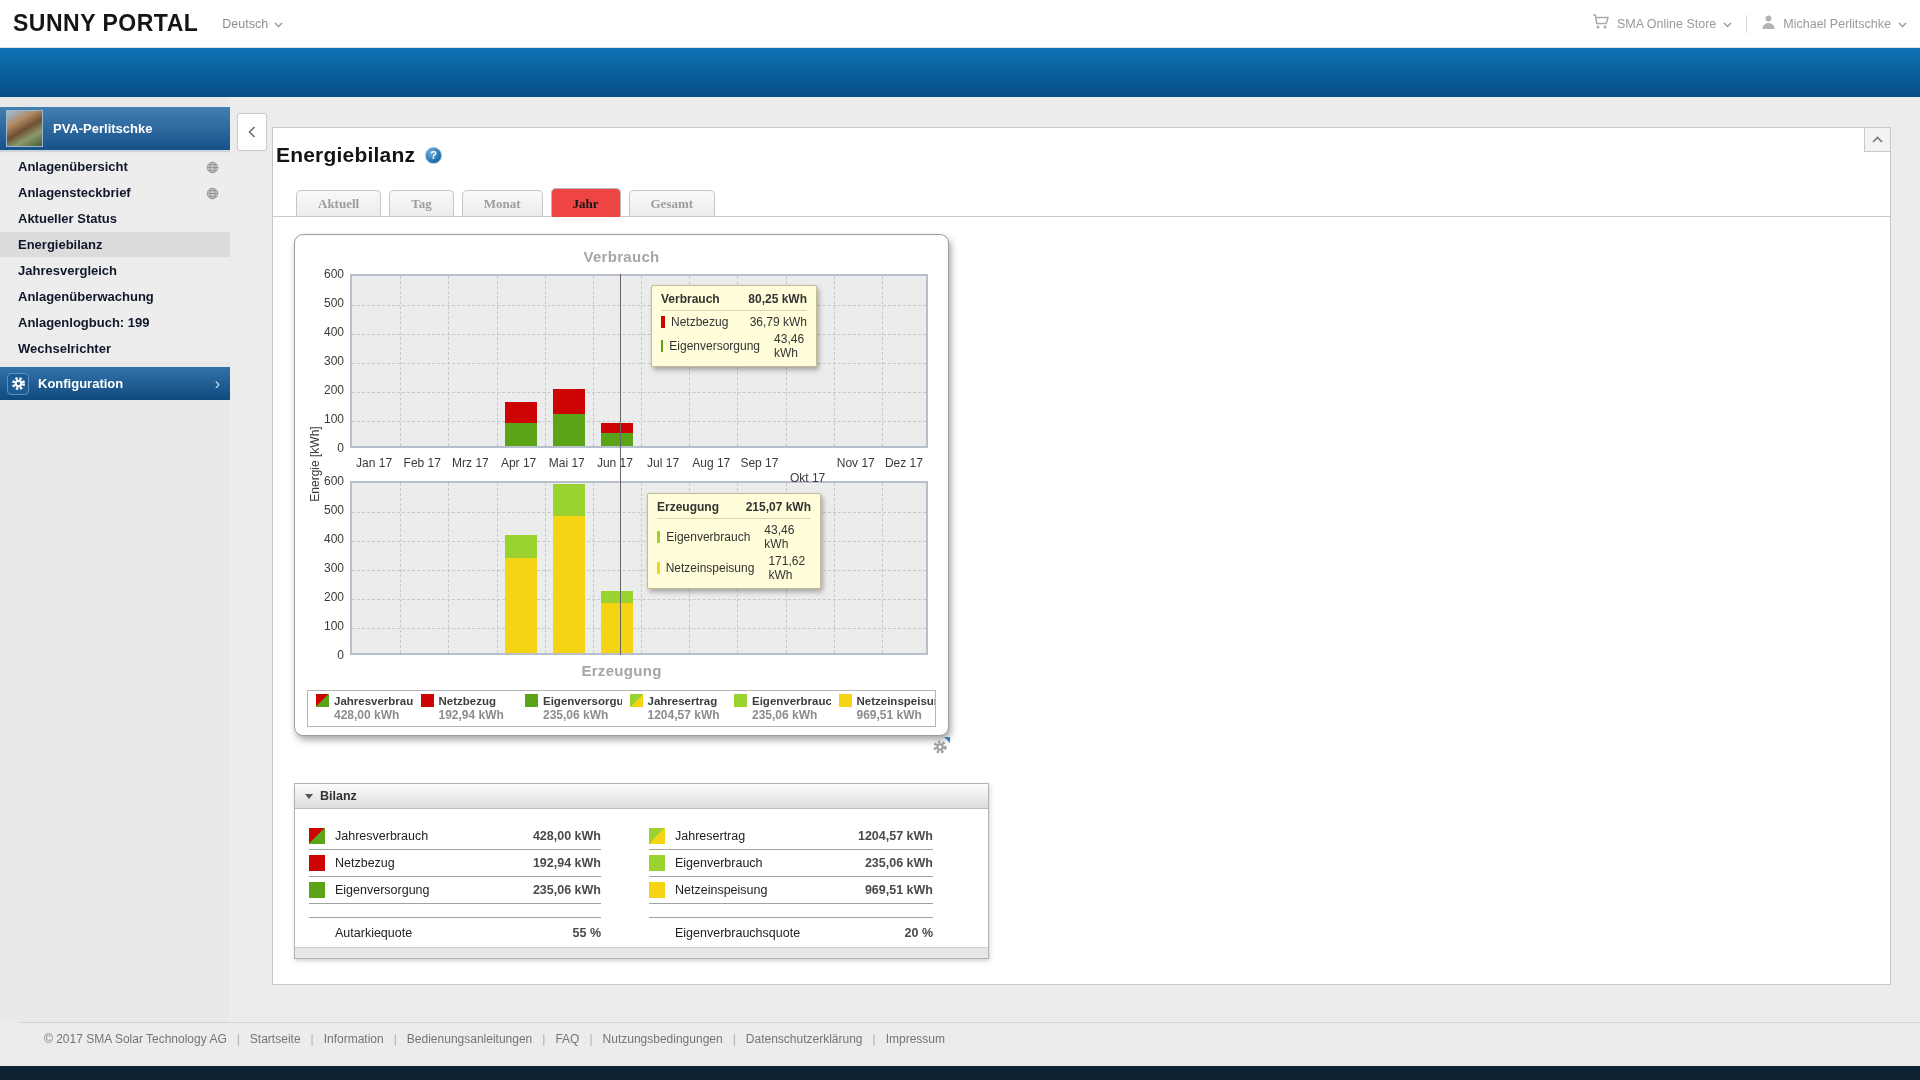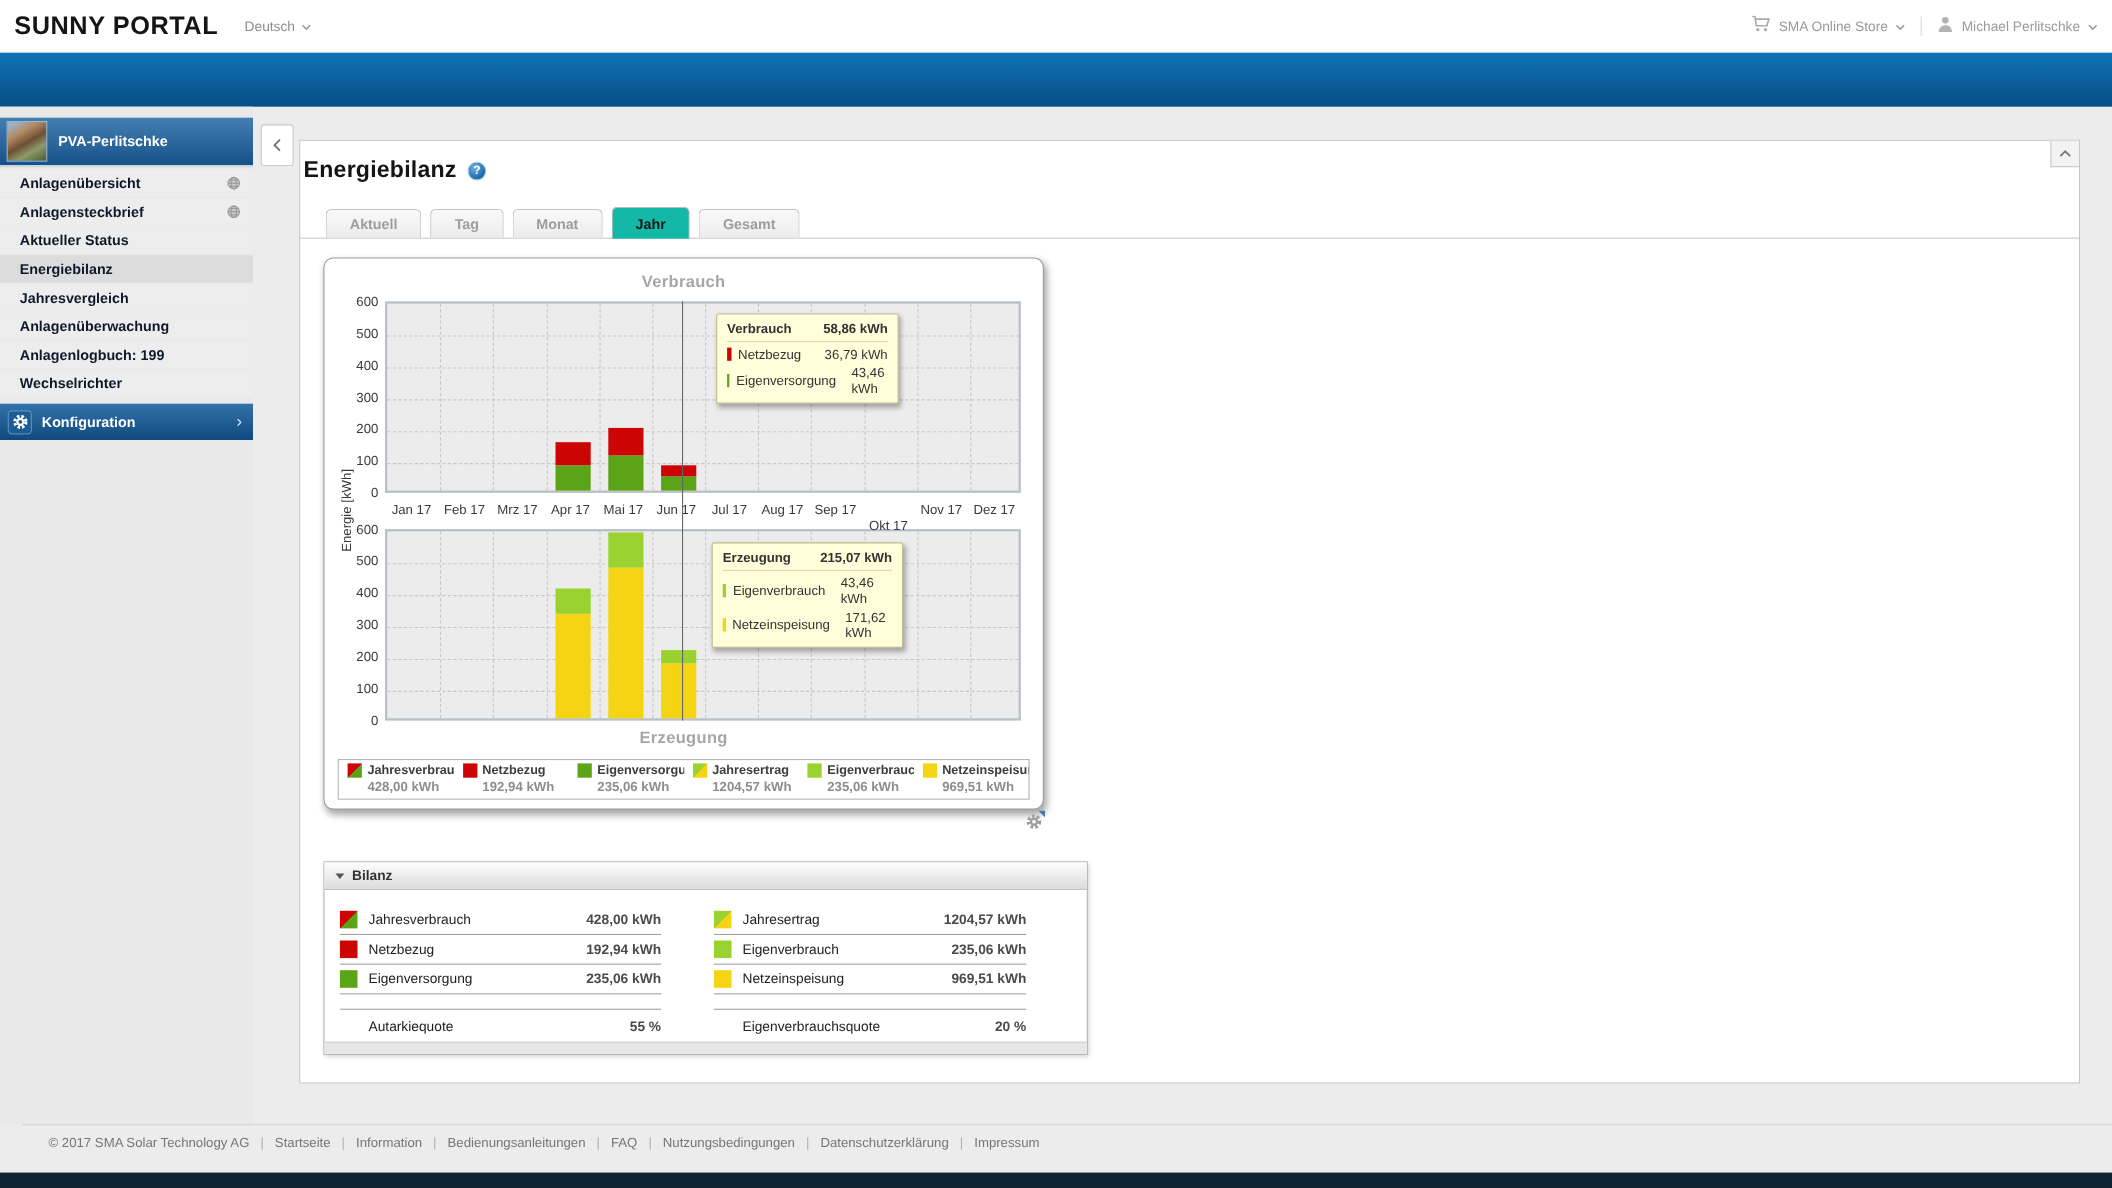--- a/index.html
+++ b/index.html
@@ -51,25 +51,25 @@
     background:#fff; border:1px solid #c6c6c6; }
   .panel-top-btn { position:absolute; right:0; top:0; width:26px; height:24px; background:#f3f3f3;
     border-left:1px solid #c9c9c9; border-bottom:1px solid #c9c9c9; display:flex; align-items:center;
     justify-content:center; cursor:pointer; }
   .title-row { position:absolute; left:3px; top:15px; display:flex; align-items:center; gap:10px; }
   .page-title { font-size:21px; font-weight:bold; color:#141414; letter-spacing:.2px; }
   .help { width:17px; height:17px; border-radius:50%; background:radial-gradient(circle at 35% 30%,#6db0e2,#1b6aa9 70%);
     color:#fff; font-weight:bold; font-size:11px; display:flex; align-items:center; justify-content:center;
     border:1px solid #9cc2de; cursor:pointer; }
   .tabbar { position:absolute; left:0; right:0; top:59px; height:30px; border-bottom:1px solid #c9c9c9;
-    display:flex; align-items:flex-end; padding-left:23px; gap:8px; }
+    display:flex; align-items:flex-end; padding-left:23px; gap:8px;font-family:Liberation Serif, serif; }
   .tab { height:26px; line-height:26px; padding:0 21px; background:linear-gradient(#f9f9f9,#ececec);
     border:1px solid #c6c6c6; border-bottom:none; border-radius:5px 5px 0 0; font-size:13px;
     font-weight:bold; color:#9d9d9d; cursor:pointer; }
-  .tab.active { background:#14b8a6; color:#161616; height:29px; line-height:29px; margin-bottom:-1px; border-color:#b9b9b9; }
+  .tab.active { background:#ef4444; color:#161616; height:29px; line-height:29px; margin-bottom:-1px; border-color:#b9b9b9; }
 
   
   #chart-panel { position:absolute; left:21px; top:106px; width:655px; height:502px; background:#fff;
     border:1px solid #979da3; border-radius:9px; box-shadow:2px 4px 7px rgba(60,60,60,.45); }
   .chart-title { position:absolute; left:0; width:100%; text-align:center; font-size:15px; font-weight:bold;
     color:#a6a6a6; letter-spacing:.3px; }
   .t-verbrauch { top:13px; } .t-erzeugung { top:427px; }
   .plot { position:absolute; background:#ececec; border:2px solid #b6bfca; }
   .vgrid { position:absolute; top:0; bottom:0; width:0; border-left:1px dashed #c7c7c7; }
   .hgrid { position:absolute; left:0; right:0; height:0; border-top:1px dashed #c7c7c7; }
@@ -333,21 +333,21 @@
         <div class="xlabel" style="left: 344px; width: 48.1667px; top: 221px;">Jul 17</div>
         <div class="xlabel" style="left: 392.167px; width: 48.1667px; top: 221px;">Aug 17</div>
         <div class="xlabel" style="left: 440.333px; width: 48.1667px; top: 221px;">Sep 17</div>
         <div class="xlabel" style="left: 488.5px; width: 48.1667px; top: 236px;">Okt 17</div>
         <div class="xlabel" style="left: 536.667px; width: 48.1667px; top: 221px;">Nov 17</div>
         <div class="xlabel" style="left: 584.833px; width: 48.1667px; top: 221px;">Dez 17</div>
         <div class="crosshair" style="left: 324.917px; top: 39px; height: 381px;"></div>
         <div class="tooltip tt0">
           <div class="tt-head">
             <span>Verbrauch</span>
-            <span>58,86 kWh</span>
+            <span>80,25 kWh</span>
           </div>
           <div class="tt-row">
             <span class="tt-sw" style="background: rgb(204, 4, 4);"></span>
             <span class="tt-label">Netzbezug</span>
             <span class="tt-val">36,79 kWh</span>
           </div>
           <div class="tt-row">
             <span class="tt-sw" style="background: rgb(92, 164, 23);"></span>
             <span class="tt-label">Eigenversorgung</span>
             <span class="tt-val">43,46 kWh</span>

